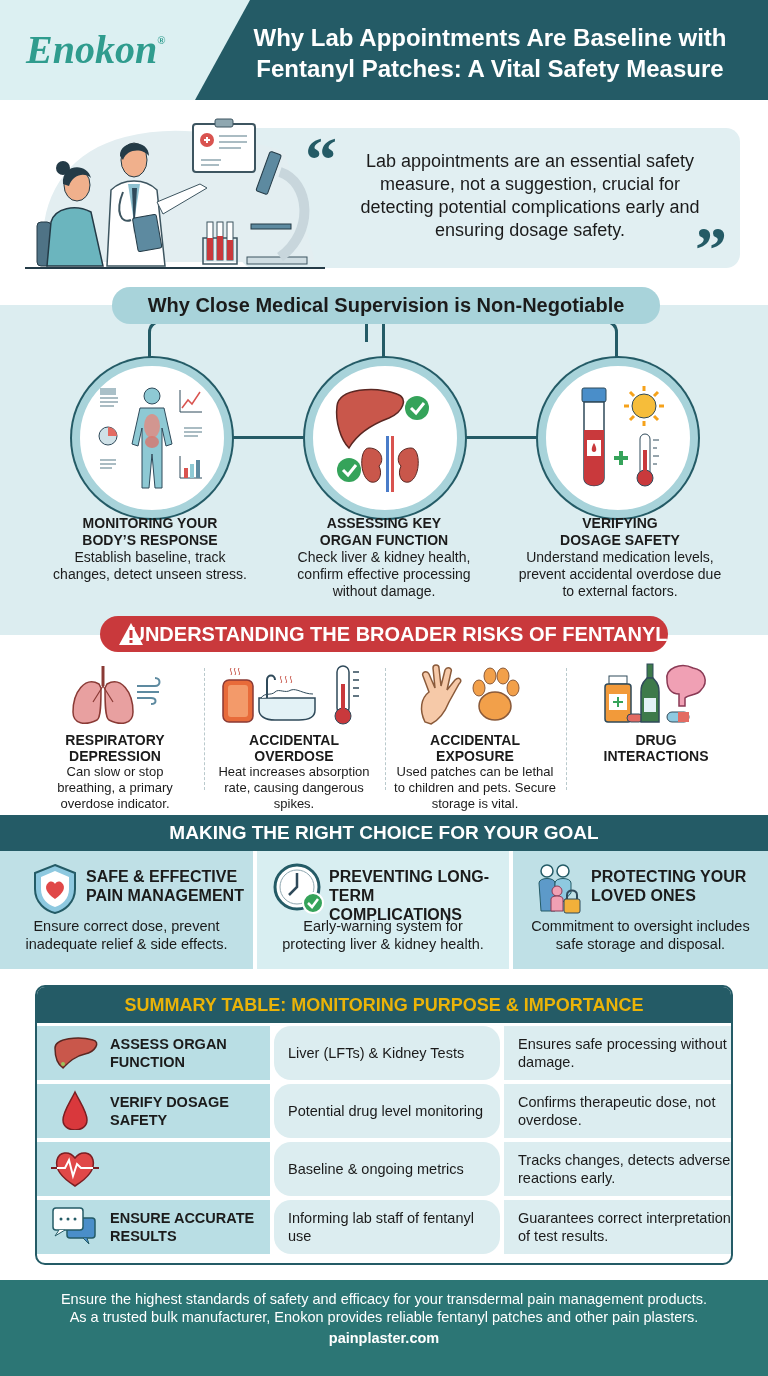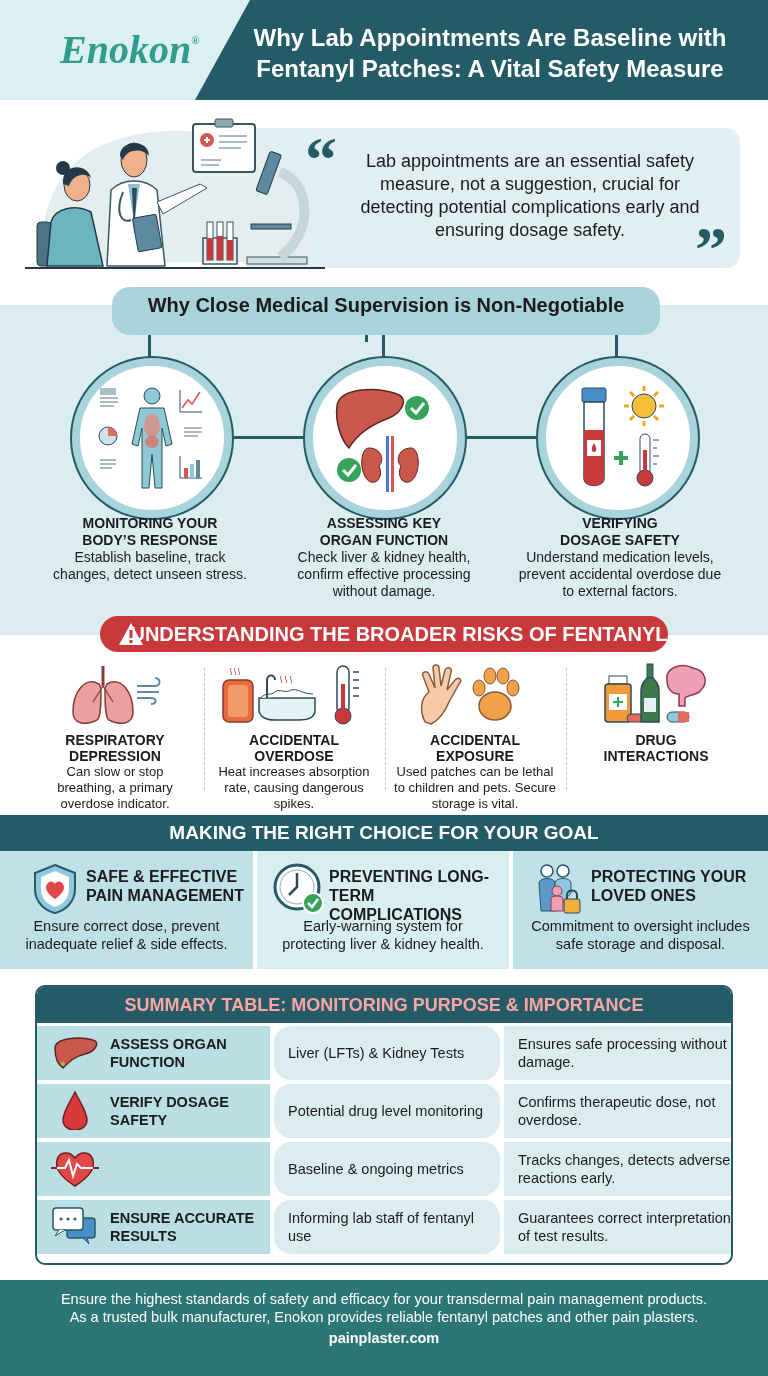--- a/index.html
+++ b/index.html
@@ -1,32 +1,32 @@
 <!DOCTYPE html>
 <html><head>
 <meta charset="utf-8">
 <style>
   * { box-sizing: border-box; margin: 0; padding: 0; }
   body { width: 768px; height: 1376px; overflow: hidden; background: #ffffff; font-family: "Liberation Sans", sans-serif; color: #1b1b1b; position: relative; }
 
   
   .header { position: absolute; left: 0; top: 0; width: 768px; height: 100px; background: #245b66; overflow: hidden; }
   .header .logo-bg { position: absolute; left: 0; top: 0; width: 250px; height: 100px; background: #dcf0f2; clip-path: polygon(0 0, 100% 0, 78% 100%, 0 100%); border-bottom-right-radius: 30px; }
-  .header .logo { position: absolute; left: 26px; top: 26px; font-family: "Liberation Serif", serif; font-style: italic; font-weight: bold; font-size: 40px; color: #2f9c8e; margin-left: 34px; }
+  .header .logo { position: absolute; left: 26px; top: 26px; font-family: "Liberation Serif", serif; font-style: italic; font-weight: bold; font-size: 40px; color: #2f9c8e; }
   .header .logo sup { font-size: 11px; font-style: normal; color: #2f9c8e; vertical-align: top; position: relative; top: 8px; }
   .header .title { position: absolute; left: 225px; top: 22px; width: 530px; text-align: center; color: #fff; font-weight: bold; font-size: 24px; line-height: 31px; }
   .illus { position: absolute; left: 25px; top: 112px; width: 300px; height: 160px; }
   .quote-box { position: absolute; left: 240px; top: 128px; width: 500px; height: 140px; background: #e1eff2; border-radius: 14px; }
   .quote-open { position: absolute; left: 305px; top: 128px; font-family: "Liberation Serif", serif; font-size: 64px; font-weight: bold; color: #245b66; line-height: 1; }
   .quote-close { position: absolute; left: 695px; top: 218px; font-family: "Liberation Serif", serif; font-size: 64px; font-weight: bold; color: #245b66; line-height: 1; }
   .quote-text { position: absolute; left: 345px; top: 150px; width: 370px; text-align: center; font-size: 18px; line-height: 23px; color: #1b1b1b; }
 
   
   .sup-section { position: absolute; left: 0; top: 305px; width: 768px; height: 330px; background: #dcedf0; }
-  .sup-title { position: absolute; left: 112px; top: 287px; width: 548px; height: 48px; background: #a8d3da; border-radius: 18px; text-align: center; font-weight: bold; font-size: 20px; line-height: 36px; color: #1b1b1b; }
+  .sup-title { position: absolute; left: 112px; top: 287px; width: 548px; height: 37px; background: #a8d3da; border-radius: 18px; text-align: center; font-weight: bold; font-size: 20px; line-height: 36px; color: #1b1b1b; }
   .connector { position: absolute; border: 3px solid #245b66; }
   .circle { position: absolute; width: 160px; height: 160px; border-radius: 50%; background: #fff; border: 8px solid #a8d3da; box-shadow: 0 0 0 2px #245b66; }
   .circle svg { position: absolute; left: 12px; top: 12px; }
   .sup-item { position: absolute; top: 515px; width: 240px; text-align: center; }
   .sup-item h3 { font-size: 14px; font-weight: bold; line-height: 17px; color: #1b1b1b; }
   .sup-item p { font-size: 14px; line-height: 17px; color: #1b1b1b; }
 
   
   .risk-banner { position: absolute; left: 100px; top: 616px; width: 568px; height: 36px; background: #c9393c; border-radius: 18px; color: #fff; font-weight: bold; font-size: 20px; line-height: 36px; text-align: center; padding-left: 30px; }
   .risk-banner .warn { position: absolute; left: 18px; top: 6px; }
@@ -39,21 +39,21 @@
   
   .goals-header { position: absolute; left: 0; top: 815px; width: 768px; height: 36px; background: #245b66; color: #fff; font-weight: bold; font-size: 19px; text-align: center; line-height: 36px; }
   .goal-card { position: absolute; top: 851px; height: 118px; background: #bfe0e6; }
   .goal-card.mid { background: #d8eef1; }
   .goal-card .g-icon { position: absolute; left: 30px; top: 12px; }
   .goal-card h3 { position: absolute; top: 16px; font-size: 16px; font-weight: bold; line-height: 19px; }
   .goal-card p { position: absolute; left: 0; width: 100%; top: 66px; text-align: center; font-size: 14.5px; line-height: 18px; }
 
   
   .table-wrap { position: absolute; left: 35px; top: 985px; width: 698px; height: 280px; border: 2px solid #245b66; border-radius: 10px; background: #fff; overflow: hidden; }
-  .table-title { height: 36px; background: #245b66; color: #fca5a5; font-weight: bold; font-size: 18px; line-height: 36px; text-align: center; }
+  .table-title { height: 36px; background: #245b66; color: #eab308; font-weight: bold; font-size: 18px; line-height: 36px; text-align: center; }
   .trow { position: absolute; left: 0; width: 694px; height: 58px; }
   .tcell { position: absolute; top: 3px; height: 54px; display: flex; align-items: center; font-size: 14.5px; line-height: 18px; }
   .tcell.c1 { left: 0; width: 233px; background: #b9dee4; font-weight: bold; padding-left: 73px; }
   .tcell.c2 { left: 237px; width: 226px; background: #dcedf0; padding-left: 14px; border-radius: 17px; }
   .tcell.c3 { left: 467px; width: 227px; background: #dcedf0; padding-left: 14px; }
   .tcell .t-icon { position: absolute; left: 14px; top: 8px; }
 
   
   .footer { position: absolute; left: 0; top: 1280px; width: 768px; height: 96px; background: #2c7675; color: #fff; text-align: center; }
   .footer p { font-size: 14.5px; line-height: 17.5px; }

